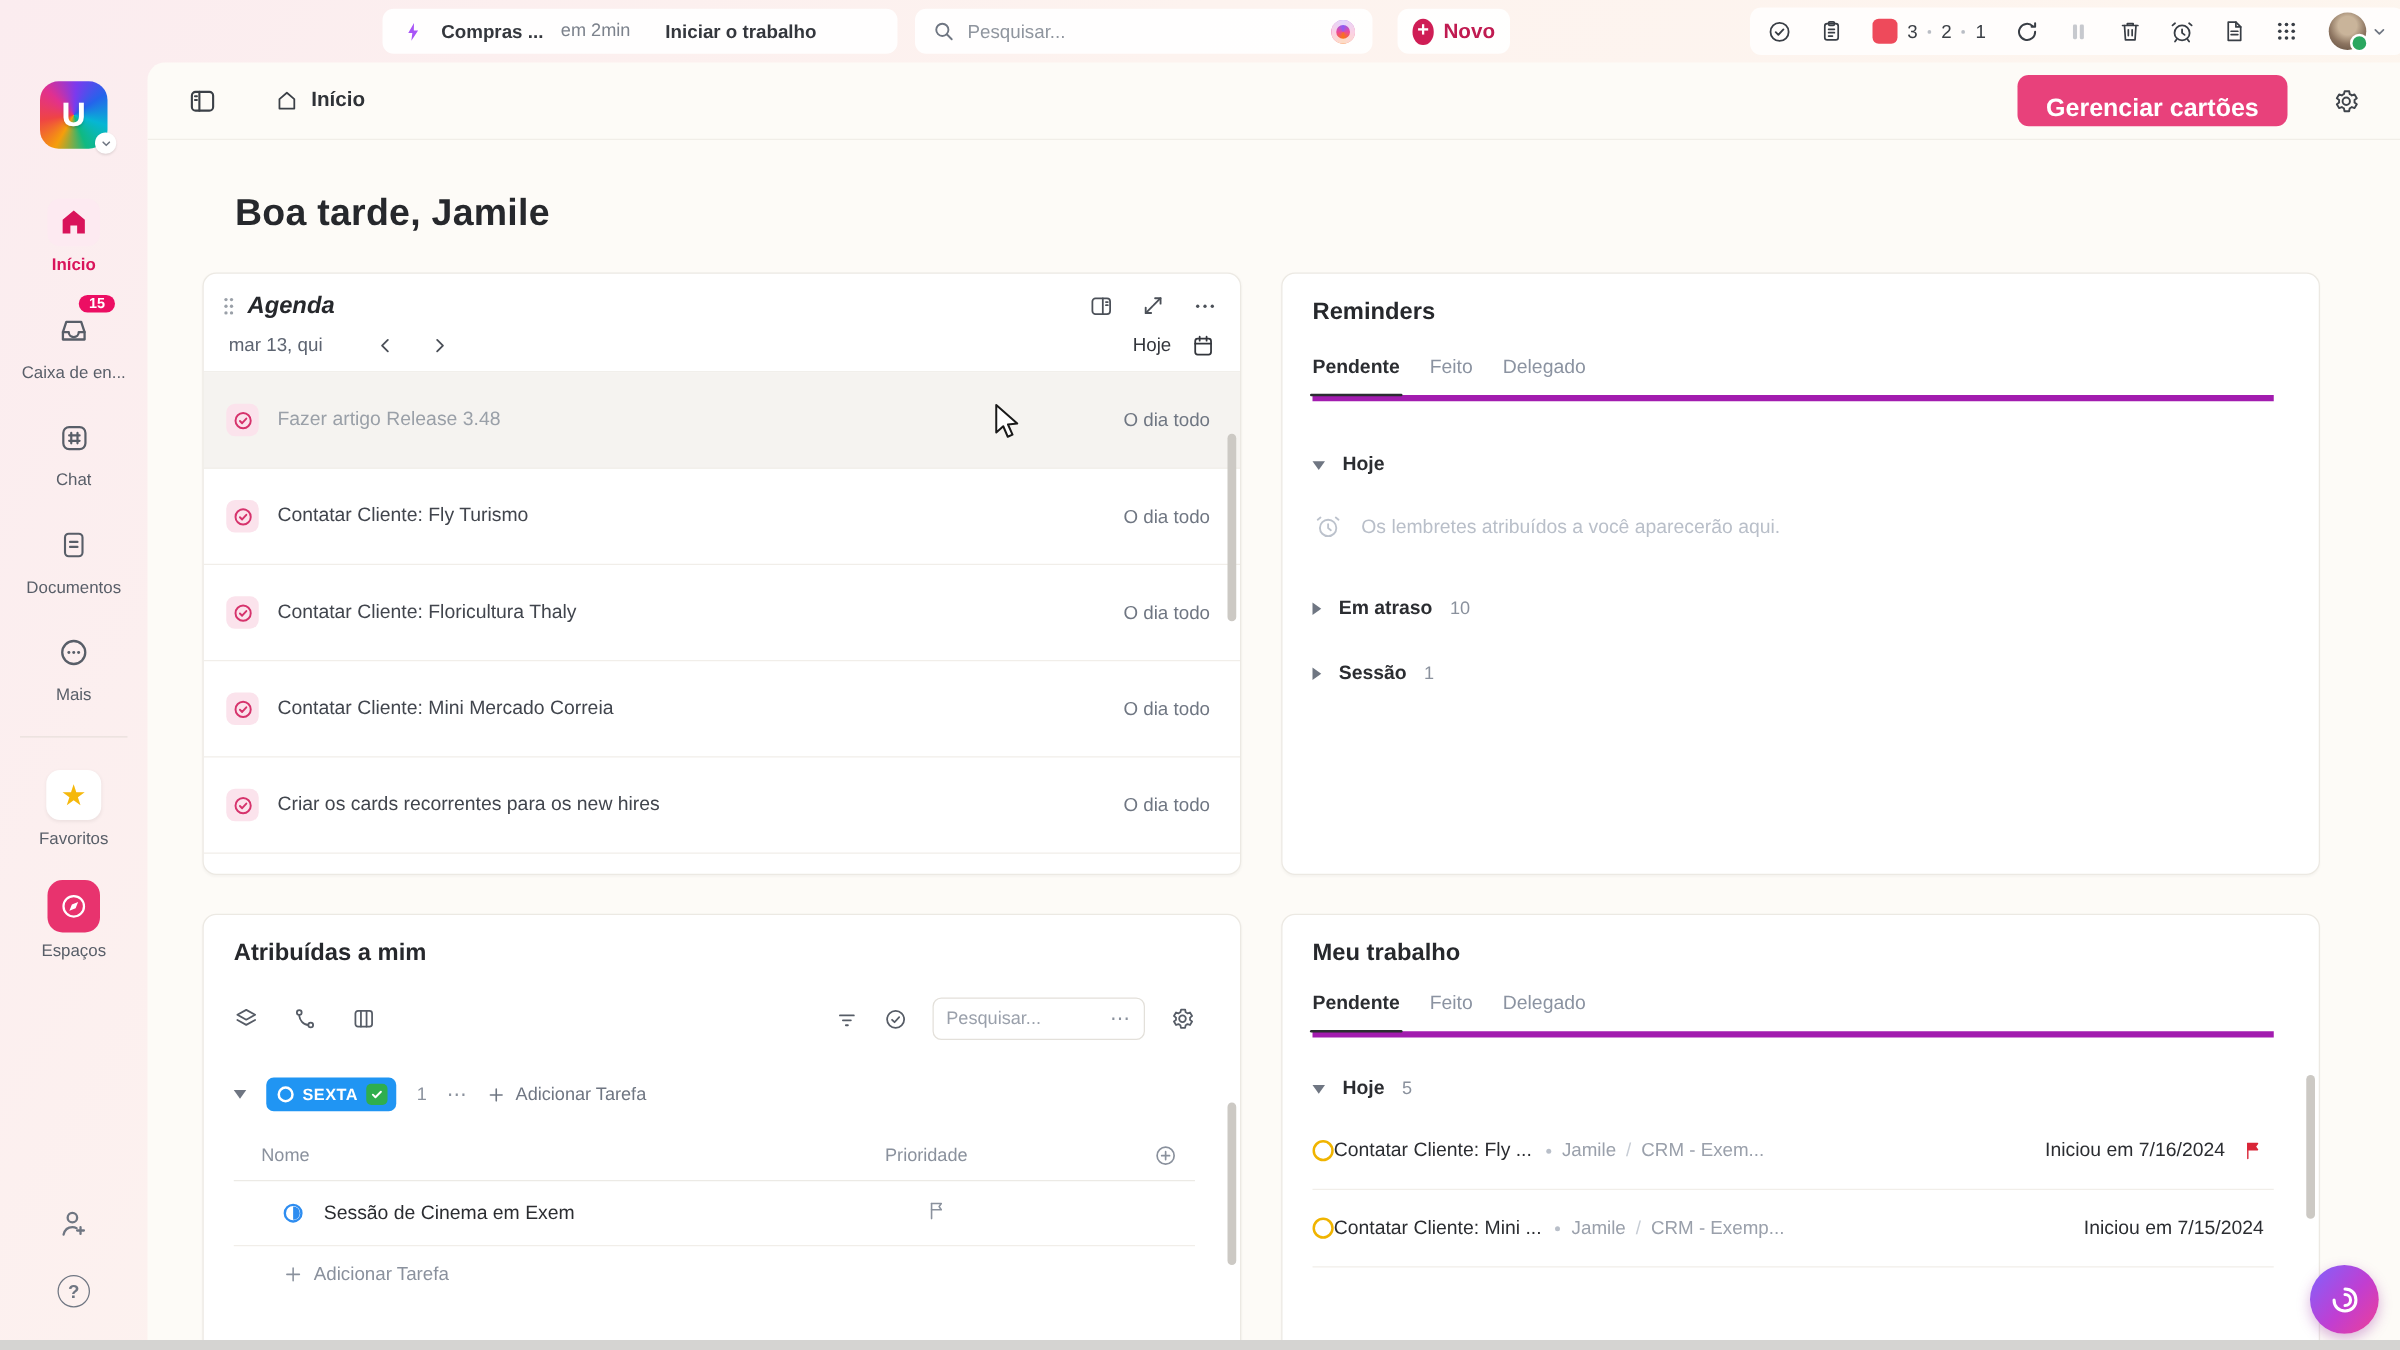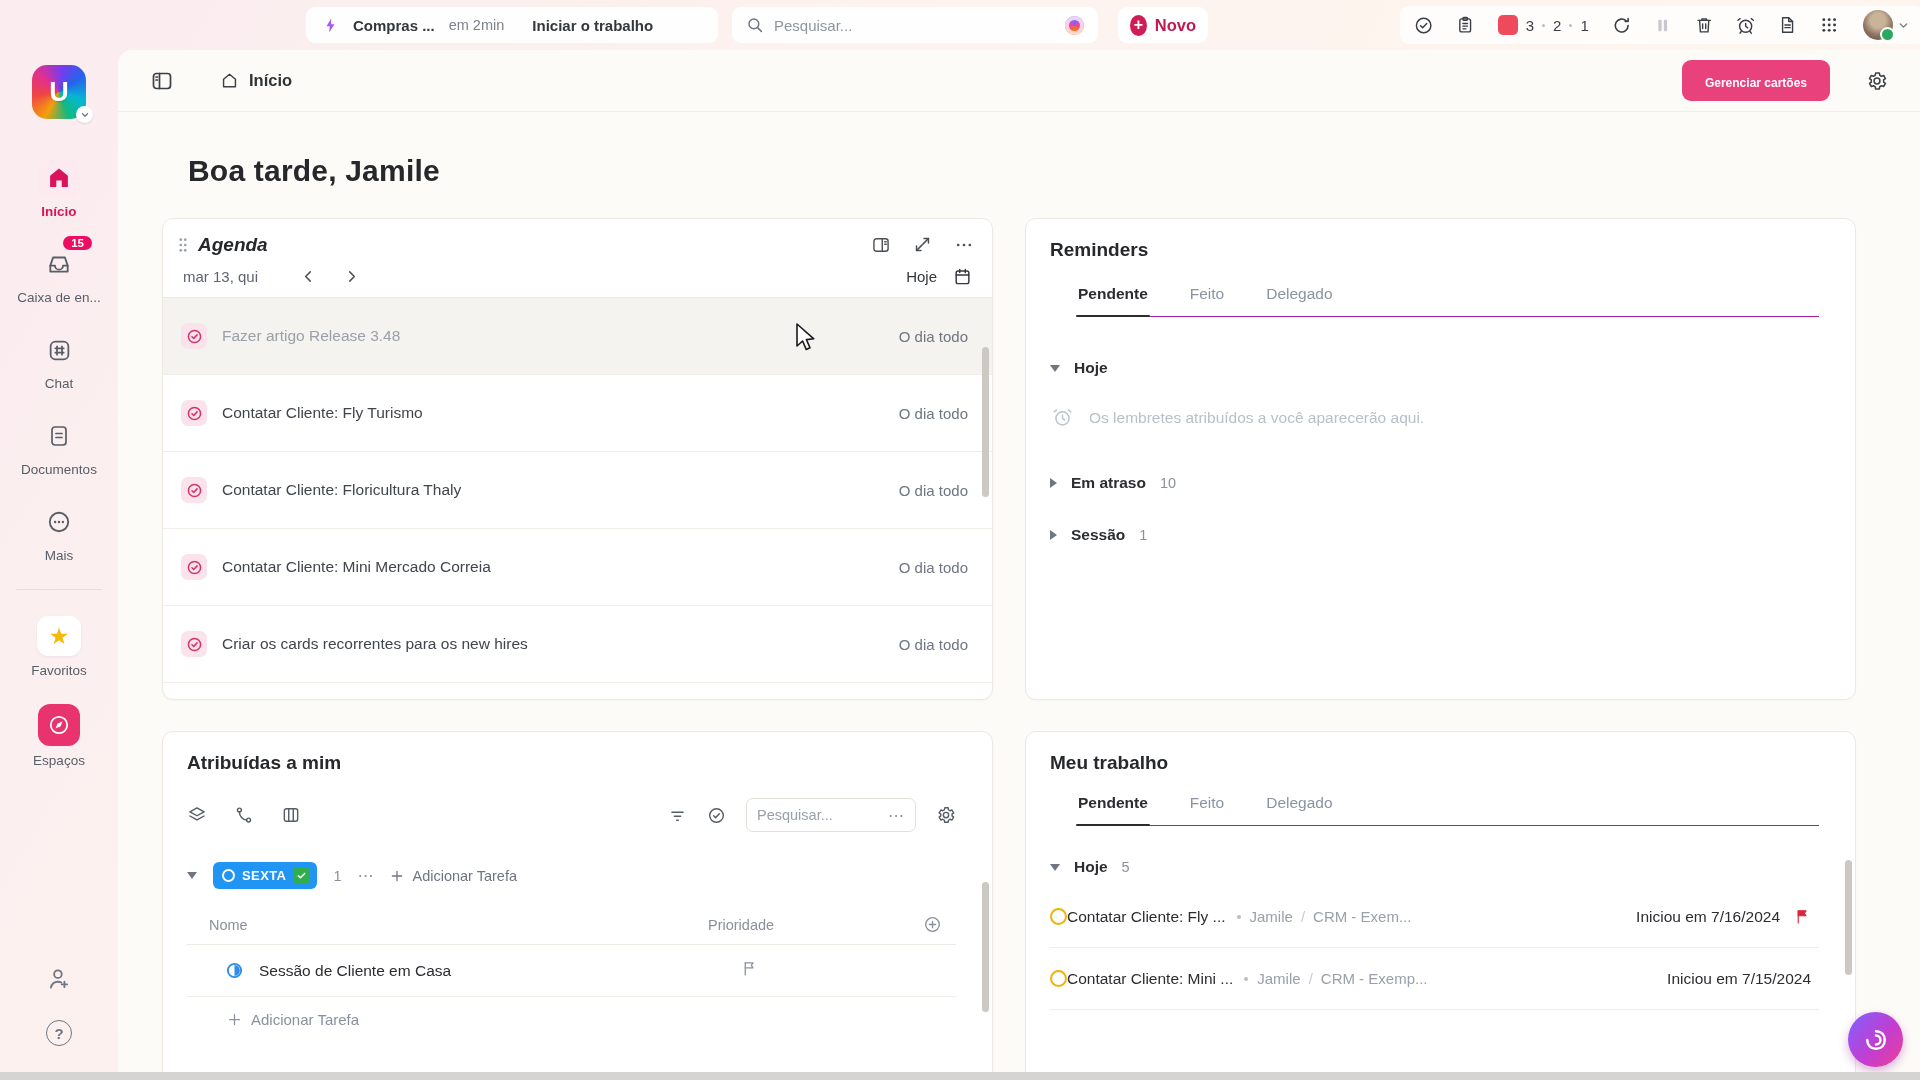--- a/index.html
+++ b/index.html
@@ -72,21 +72,21 @@
   .help-circle { width:26px; height:26px; border-radius:50%; border:1.8px solid #6f7682; display:flex;
                  align-items:center; justify-content:center; font-size:15px; font-weight:700; cursor:pointer; }
 
   
   .main { position:absolute; top:50px; left:118px; right:0; bottom:0; background:#fdfbf7;
           border-top-left-radius:14px; overflow:hidden; }
   .main-header { height:62px; display:flex; align-items:center; padding:0 32px; color:#3b4047;
                  border-bottom:1px solid #f1eee8; }
   .crumb { display:flex; align-items:center; gap:10px; margin-left:46px; font-size:16.5px; font-weight:600; color:#2f3237; }
   .mh-right { margin-left:auto; display:flex; align-items:center; gap:36px; }
-  .manage-btn { background:#e8417b; color:#fff; font-weight:700; font-size:12px; border:none; border-radius:9px;
+  .manage-btn { background:#e8417b; color:#fff; font-weight:700; font-size:20px; border:none; border-radius:9px;
                 height:41px; padding:16px 23px; cursor:pointer; font-family:inherit; }
   .greeting { font-size:30px; font-weight:700; color:#26282c; margin:42px 0 0 70px; letter-spacing:.2px; }
 
   .cards { display:grid; grid-template-columns:1fr 1fr; column-gap:32px; row-gap:31px;
            margin:30px 64px 0 44px; }
   .card { background:#fff; border:1px solid #ece9e3; border-radius:11px; position:relative;
           box-shadow:0 1px 2px rgba(30,30,30,.03); overflow:hidden; }
   .card.r1 { height:482px; }
   .card.r2 { height:356px; }
 
@@ -113,21 +113,21 @@
   .agenda-row.done { background:#f5f3f0; }
   .agenda-row.done .agenda-title { color:#9aa0a8; }
   .check-chip { width:26px; height:26px; border-radius:7px; background:#fbe3ec; display:flex;
                 align-items:center; justify-content:center; color:#d6336c; flex:none; }
   .agenda-title { font-size:15.5px; color:#41454d; margin-left:15px; flex:1; white-space:nowrap;
                   overflow:hidden; text-overflow:ellipsis; }
   .agenda-time { font-size:15px; color:#6f7682; margin-left:20px; }
 
   
   .pad-card { padding:20px 36px 0 24px; }
-  .tabs { display:flex; gap:42px; margin-top:24px; border-bottom:1px solid #a21caf;margin-left:28px; }
+  .tabs { display:flex; gap:24px; margin-top:24px; border-bottom:5px solid #a21caf; }
   .tab { font-size:15.5px; color:#8b93a1; padding-bottom:13px; cursor:pointer; position:relative; }
   .tab.active { color:#2b2d31; font-weight:600; }
   .tab.active::after { content:""; position:absolute; left:-2px; right:-2px; bottom:-1px; height:2.5px; background:#2b2d31; border-radius:2px; }
   .tri { width:0; height:0; display:inline-block; }
   .tri.down { border-left:5.5px solid transparent; border-right:5.5px solid transparent; border-top:7px solid #6f7682; }
   .tri.right { border-top:5.5px solid transparent; border-bottom:5.5px solid transparent; border-left:7px solid #6f7682; }
   .group-row { display:flex; align-items:center; gap:14px; cursor:pointer; }
   .group-label { font-size:15.5px; font-weight:700; color:#2b2d31; }
   .group-count { font-size:14.5px; color:#8a919d; }
 
@@ -591,21 +591,21 @@
               <circle cx="12" cy="12" r="8.6"></circle>
               <path d="M12 8v8M8 12h8"></path>
             </svg>
         </div>
 
         <div class="asg-row">
           <svg class="status" width="19" height="19" viewBox="0 0 24 24">
               <circle cx="12" cy="12" r="8.4" fill="none" stroke="#2e8df0" stroke-width="2.4"></circle>
               <path d="M12 5.2a6.8 6.8 0 0 1 0 13.6z" fill="#2e8df0"></path>
             </svg>
-          <span class="asg-task-name">Sessão de Cliente em Casa</span>
+          <span class="asg-task-name">Sessão de Cinema em Exem</span>
           <span class="asg-flag"><svg width="17" height="17" viewBox="0 0 24 24" fill="none" stroke="currentColor" stroke-width="1.8">
                 <path d="M6 21V4"></path>
                 <path d="M6 4h11l-2.5 3.5L17 11H6"></path>
               </svg></span>
         </div>
 
         <div class="asg-addrow">
           <svg width="15" height="15" viewBox="0 0 24 24" fill="none" stroke="currentColor" stroke-width="2">
               <path d="M12 4v16M4 12h16"></path>
             </svg>

